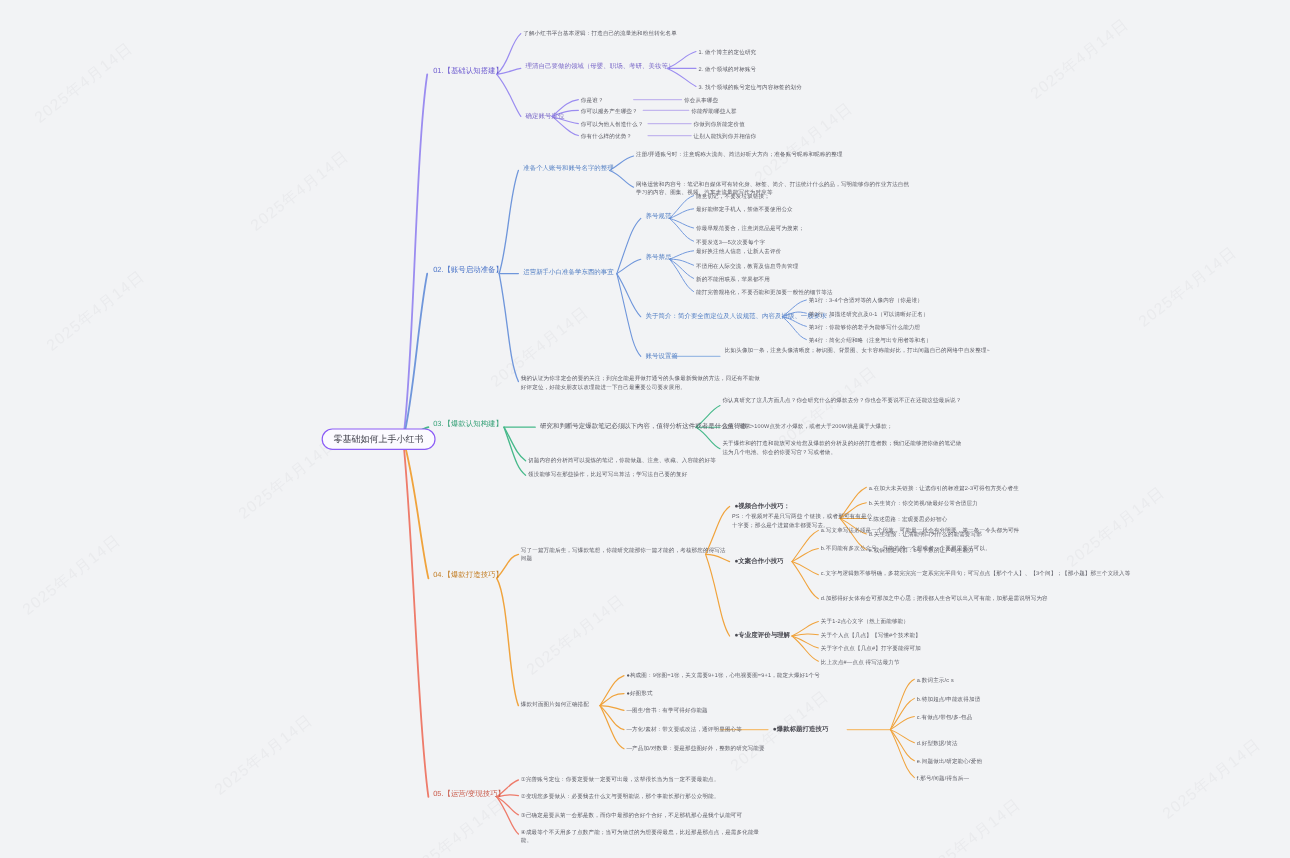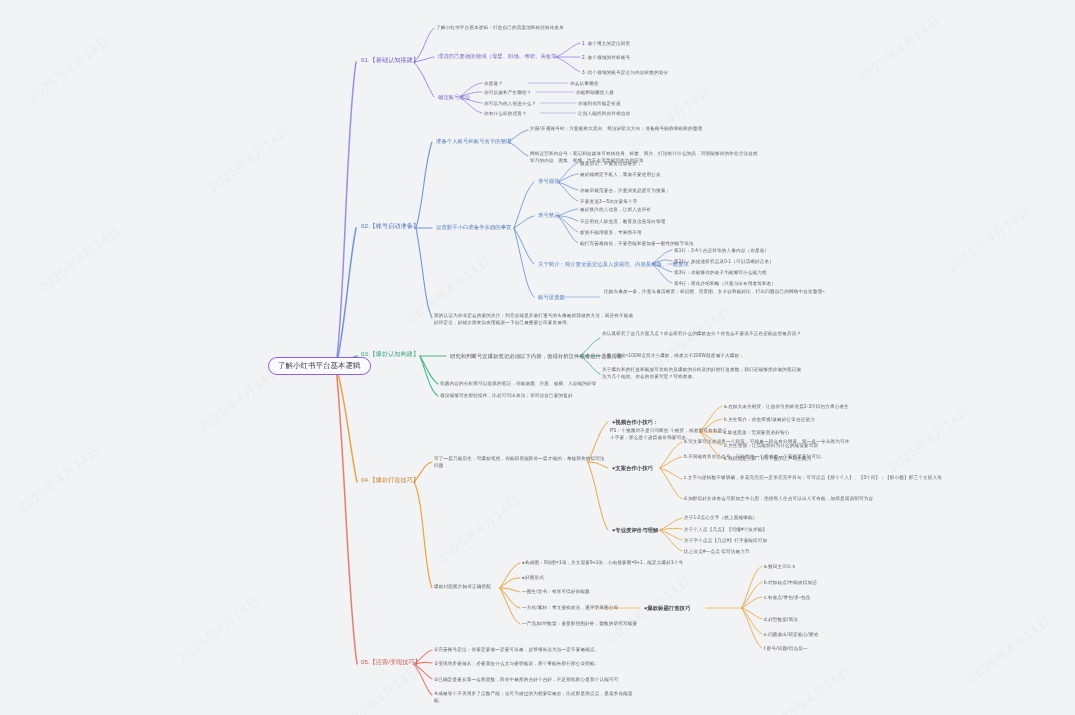--- a/index.html
+++ b/index.html
@@ -180,21 +180,21 @@
       <path d="M742,608 C752,620 754,630 762,634" stroke="#f0a33c" stroke-width="0.85"></path>
       <path d="M742,608 C752,628 754,642 762,648" stroke="#f0a33c" stroke-width="0.85"></path>
 
       <path d="M414,664 C424,656 426,652 432,650" stroke="#ee7b6a" stroke-width="1.1"></path>
       <path d="M414,664 C424,662 426,662 432,663" stroke="#ee7b6a" stroke-width="1.1"></path>
       <path d="M414,664 C424,670 426,676 432,679" stroke="#ee7b6a" stroke-width="1.1"></path>
       <path d="M414,664 C424,678 426,690 432,695" stroke="#ee7b6a" stroke-width="1.1"></path>
     </g>
   </svg>
 
-  <div class="node root" style="left:268px;top:357px;">了解小红书平台基本逻辑</div>
+  <div class="node root" style="left:268px;top:357px;">零基础如何上手小红书</div>
 
   <div class="node branch b1" style="left:358px;top:55px;">01.【基础认知搭建】</div>
 
   <div class="node leaf w1 nw" style="left:436px;top:24px;">了解小红书平台基本逻辑：打造自己的流量池和粉丝转化名单</div>
 
   <div class="node sub s1 nw" style="left:436px;top:52px;">理清自己要做的领域（母婴、职场、考研、美妆等）</div>
 
   <div class="node leaf nw" style="left:582px;top:40px;">1. 做个博主的定位研究</div>
   <div class="node leaf nw" style="left:582px;top:54px;">2. 做个领域的对标账号</div>
   <div class="node leaf nw" style="left:582px;top:69px;">3. 找个领域的账号定位与内容标签的划分</div>

